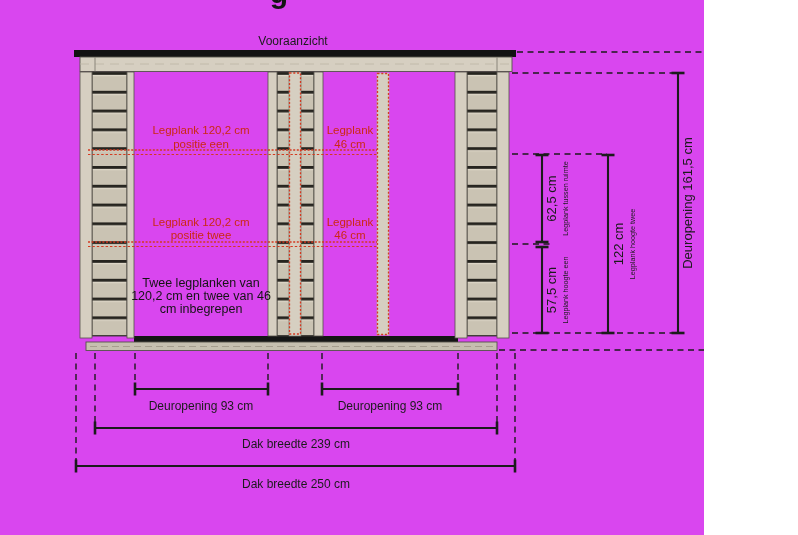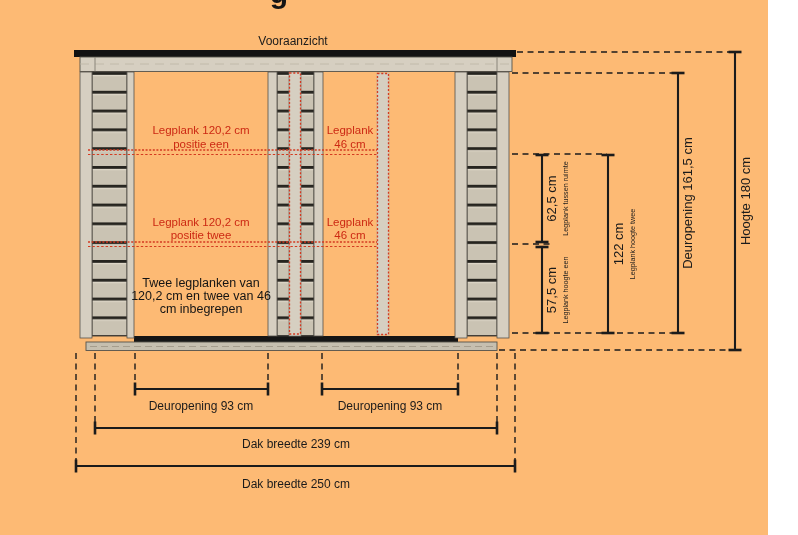--- a/index.html
+++ b/index.html
@@ -1,20 +1,20 @@
 <!DOCTYPE html>
 <html style="--wood: #cac3b3; --wood-light: #d6cfc1; --gap-dark: #26241f; --roof-black: #121212; --red: #cc2913; --red-dots: #d43a20; --dim-black: #1b1b1b; --base: #c6bfaf; --sill: #151515;"><head>
 <meta charset="utf-8">
 <style>
   :root{
     --wood:#cac3b3; --wood-light:#d6cfc1; --gap-dark:#26241f; --roof-black:#121212;
     --red:#cc2913; --red-dots:#d43a20; --dim-black:#1b1b1b; --base:#c6bfaf; --sill:#151515;
   }
   html,body{margin:0;padding:0;background:#fff;}
-  .stage{position:relative;width:768px;height:535px;background:#fdba74;overflow:hidden;text-decoration:underline;}
+  .stage{position:relative;width:704px;height:535px;background:#d946ef;overflow:hidden;text-decoration:underline;}
   svg{display:block;}
   text{font-family:"Liberation Sans","DejaVu Sans",sans-serif;}
   .t12{font-size:12px;}
   .t125{font-size:12.5px;}
   .t13{font-size:13px;}
   .t115{font-size:11.5px;}
   .t7{font-size:7.2px;}
   .gfrag{font-size:30px;font-weight:700;}
   .dim-text{fill:var(--dim-black);}
   .note-text{fill:#141414;}

